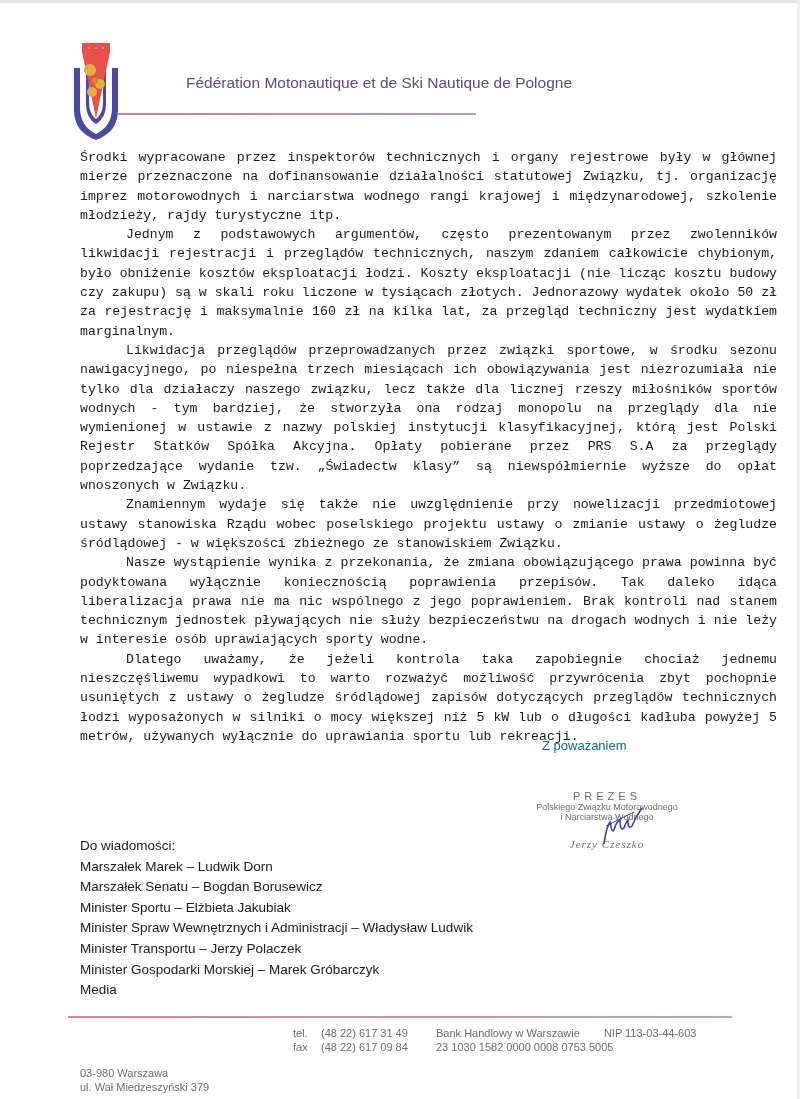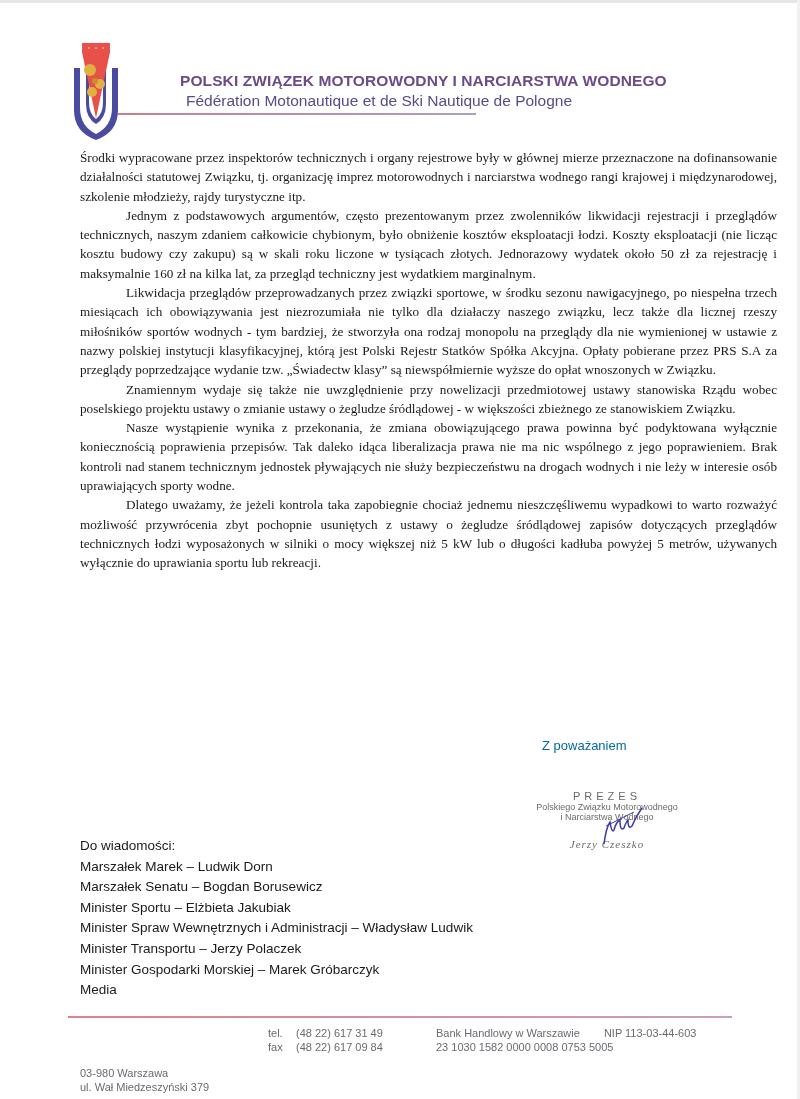--- a/index.html
+++ b/index.html
@@ -9,37 +9,37 @@
     }
     .scan-edge-top { position:absolute; left:0; top:0; width:800px; height:3px; background:#e6e6e6; }
     .scan-edge-right { position:absolute; right:0; top:0; width:3px; height:1099px; background:#f0f0f0; }
     .logo { position:absolute; left:72px; top:40px; width:48px; height:102px; }
     .header-text { position:absolute; left:190px; top:72px; width:300px; text-align:center; }
     .org-name { font-size:15.5px; font-weight:bold; color:#6b4a8a; letter-spacing:0.1px; white-space:nowrap; margin-left:-10px;}
     .org-name-fr { font-size:15.5px; color:#5a4a86; white-space:nowrap; margin-top:2px; margin-left:-4px; }
     .header-rule { position:absolute; left:118px; top:113px; width:358px; height:2px; background:linear-gradient(90deg,#c9808c,#a8a0c4); }
     .body-text {
       position:absolute; left:80px; top:148px; width:697px;
-      font-family:Liberation Serif, serif; font-size:13.2px; line-height:19.3px; color:#1a1a1a;
+      font-family:Liberation Mono, monospace; font-size:13.2px; line-height:19.3px; color:#1a1a1a;
     }
     .body-text p { margin:0; text-align:justify; }
     .body-text p.indent { text-indent:46px; }
     .closing { position:absolute; left:542px; top:738px; font-size:13px; color:#0369a1; }
     .stamp { position:absolute; left:512px; top:790px; width:190px; text-align:center; color:#6a6a6a; }
     .stamp-title { font-size:11px; letter-spacing:4px; }
     .stamp-line { font-size:9px; line-height:10px; }
     .stamp-name { font-family:"Liberation Serif", serif; font-style:italic; font-size:11px; margin-top:16px; letter-spacing:1px; }
     .signature { position:absolute; left:598px; top:800px; width:50px; height:50px; }
     .cc { position:absolute; left:80px; top:836px; font-size:13.5px; line-height:20.6px; color:#1a1a1a; }
     .footer-rule { position:absolute; left:68px; top:1016px; width:664px; height:2px; background:linear-gradient(90deg,#e08090,#d490a0,#c8a0b8); }
     .footer { position:absolute; top:1026px; font-size:11px; line-height:14px; color:#6a6a72; white-space:nowrap; }
     .f-col1 { left:80px;margin-top:40px; }
     .f-col2 { left:268px; }
     .f-col3 { left:436px; }
-    .f-label { display:inline-block; width:28px; }
+    .f-label { display:inline-block; width:28px;margin-left:25px; }
     .nip { margin-left:24px; }
   </style>
 </head>
 <body>
 
 <div class="scan-edge-top"></div>
 <div class="scan-edge-right"></div>
 
 <div>
   <svg class="logo" viewBox="0 0 48 102">
@@ -49,21 +49,20 @@
     <path d="M10 3 L38 3 L38 12 L24 78 L10 12 Z" fill="#e8504a"></path>
     <circle cx="18" cy="30" r="6" fill="#e0b040"></circle>
     <circle cx="28" cy="44" r="5" fill="#e0b040"></circle>
     <circle cx="20" cy="52" r="5" fill="#e0b040"></circle>
     <circle cx="23" cy="41" r="3" fill="#c89030"></circle>
     <circle cx="17" cy="8" r="1" fill="#f4a0a0"></circle>
     <circle cx="24" cy="8" r="1" fill="#f4a0a0"></circle>
     <circle cx="31" cy="8" r="1" fill="#f4a0a0"></circle>
   </svg>
   <div class="header-text">
-    <div class="org-name">POLSKI ZWIĄZEK MOTOROWODNY I NARCIARSTWA WODNEGO</div>
     <div class="org-name-fr">Fédération Motonautique et de Ski Nautique de Pologne</div>
   </div>
   <div class="header-rule"></div>
 </div>
 
 <div class="body-text">
   <p>Środki wypracowane przez inspektorów technicznych i organy rejestrowe były w głównej mierze przeznaczone na dofinansowanie działalności statutowej Związku, tj. organizację imprez motorowodnych i narciarstwa wodnego rangi krajowej i międzynarodowej, szkolenie młodzieży, rajdy turystyczne itp.</p>
   <p class="indent">Jednym z podstawowych argumentów, często prezentowanym przez zwolenników likwidacji rejestracji i przeglądów technicznych, naszym zdaniem całkowicie chybionym, było obniżenie kosztów eksploatacji łodzi. Koszty eksploatacji (nie licząc kosztu budowy czy zakupu) są w skali roku liczone w tysiącach złotych. Jednorazowy wydatek około 50 zł za rejestrację i maksymalnie 160 zł na kilka lat, za przegląd techniczny jest wydatkiem marginalnym.</p>
   <p class="indent">Likwidacja przeglądów przeprowadzanych przez związki sportowe, w środku sezonu nawigacyjnego, po niespełna trzech miesiącach ich obowiązywania jest niezrozumiała nie tylko dla działaczy naszego związku, lecz także dla licznej rzeszy miłośników sportów wodnych - tym bardziej, że stworzyła ona rodzaj monopolu na przeglądy dla nie wymienionej w ustawie z nazwy polskiej instytucji klasyfikacyjnej, którą jest Polski Rejestr Statków Spółka Akcyjna. Opłaty pobierane przez PRS S.A za przeglądy poprzedzające wydanie tzw. „Świadectw klasy” są niewspółmiernie wyższe do opłat wnoszonych w Związku.</p>
   <p class="indent">Znamiennym wydaje się także nie uwzględnienie przy nowelizacji przedmiotowej ustawy stanowiska Rządu wobec poselskiego projektu ustawy o zmianie ustawy o żegludze śródlądowej - w większości zbieżnego ze stanowiskiem Związku.</p>

